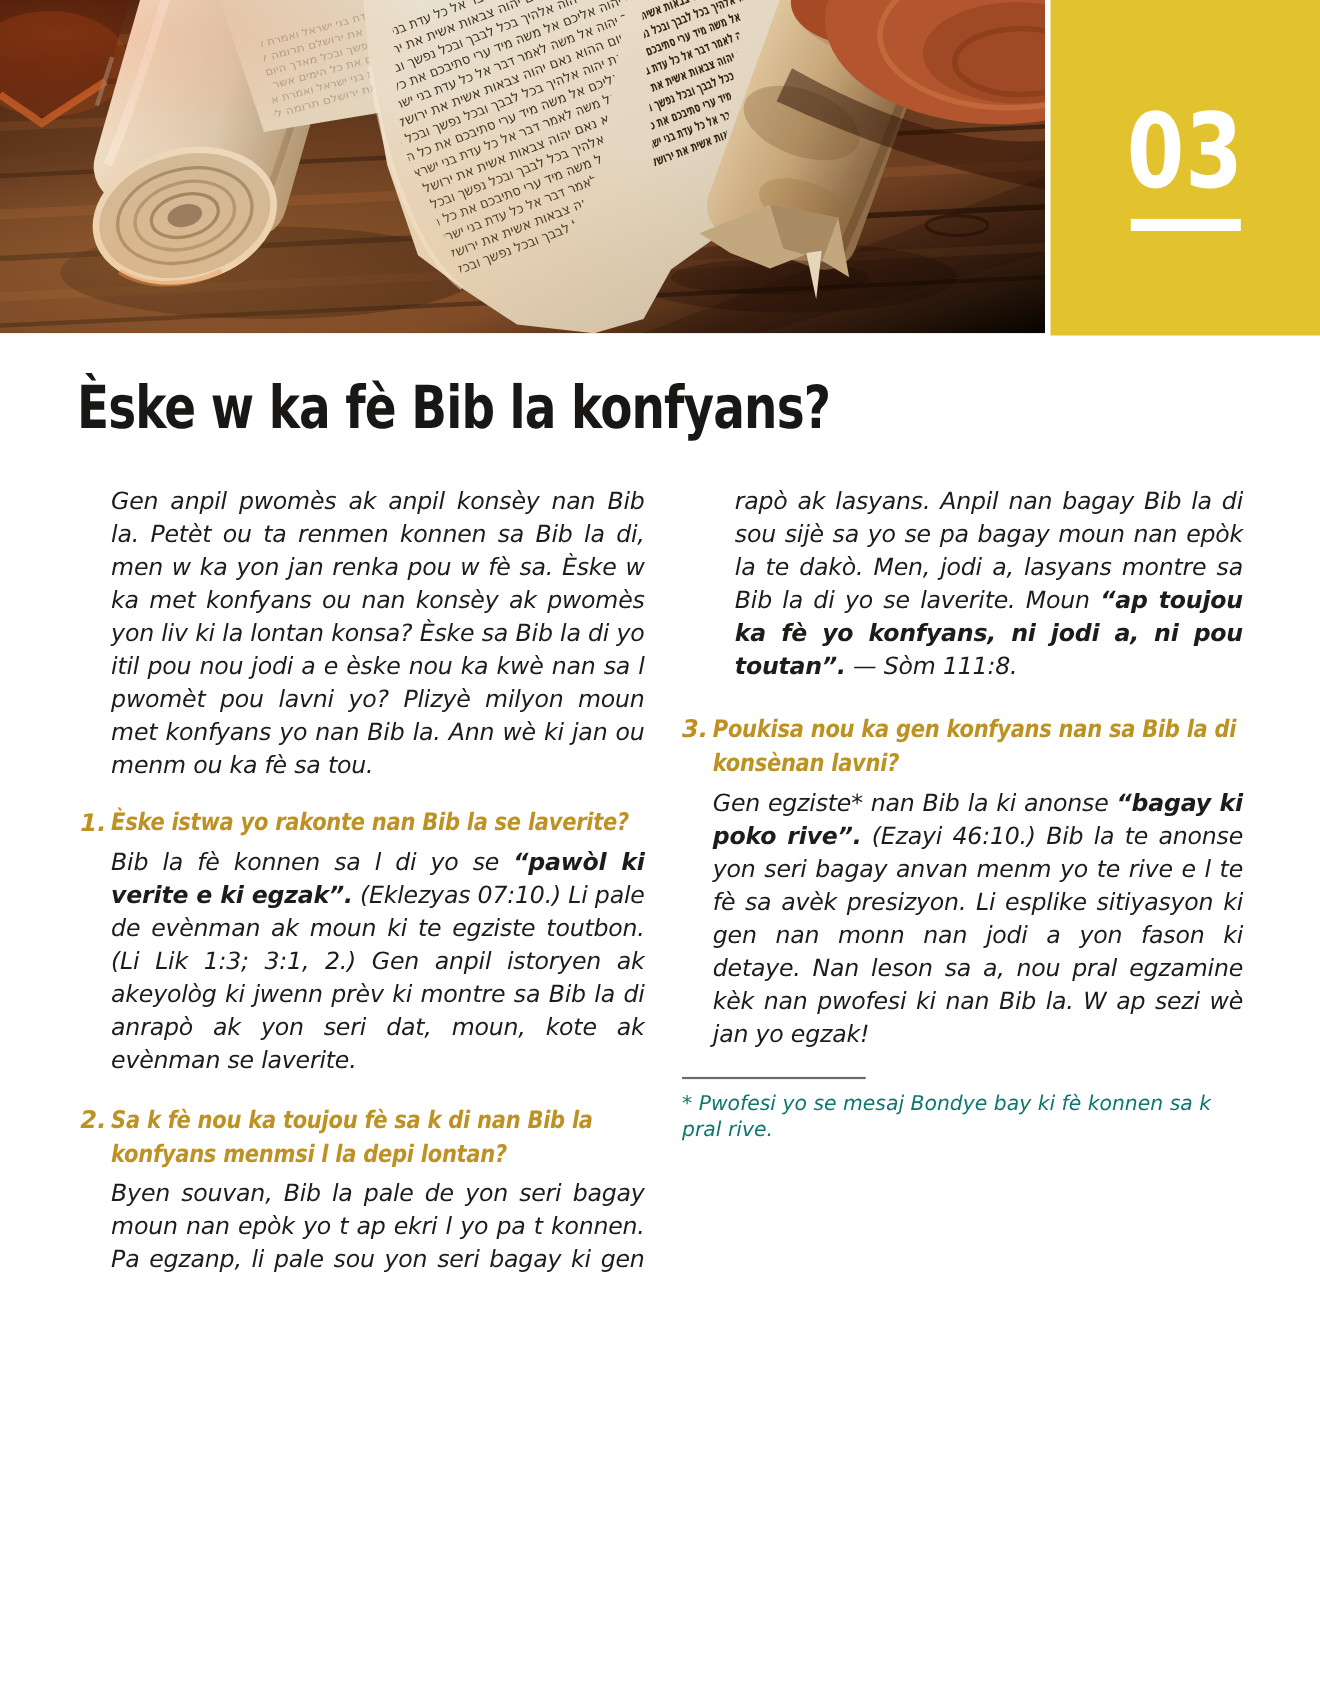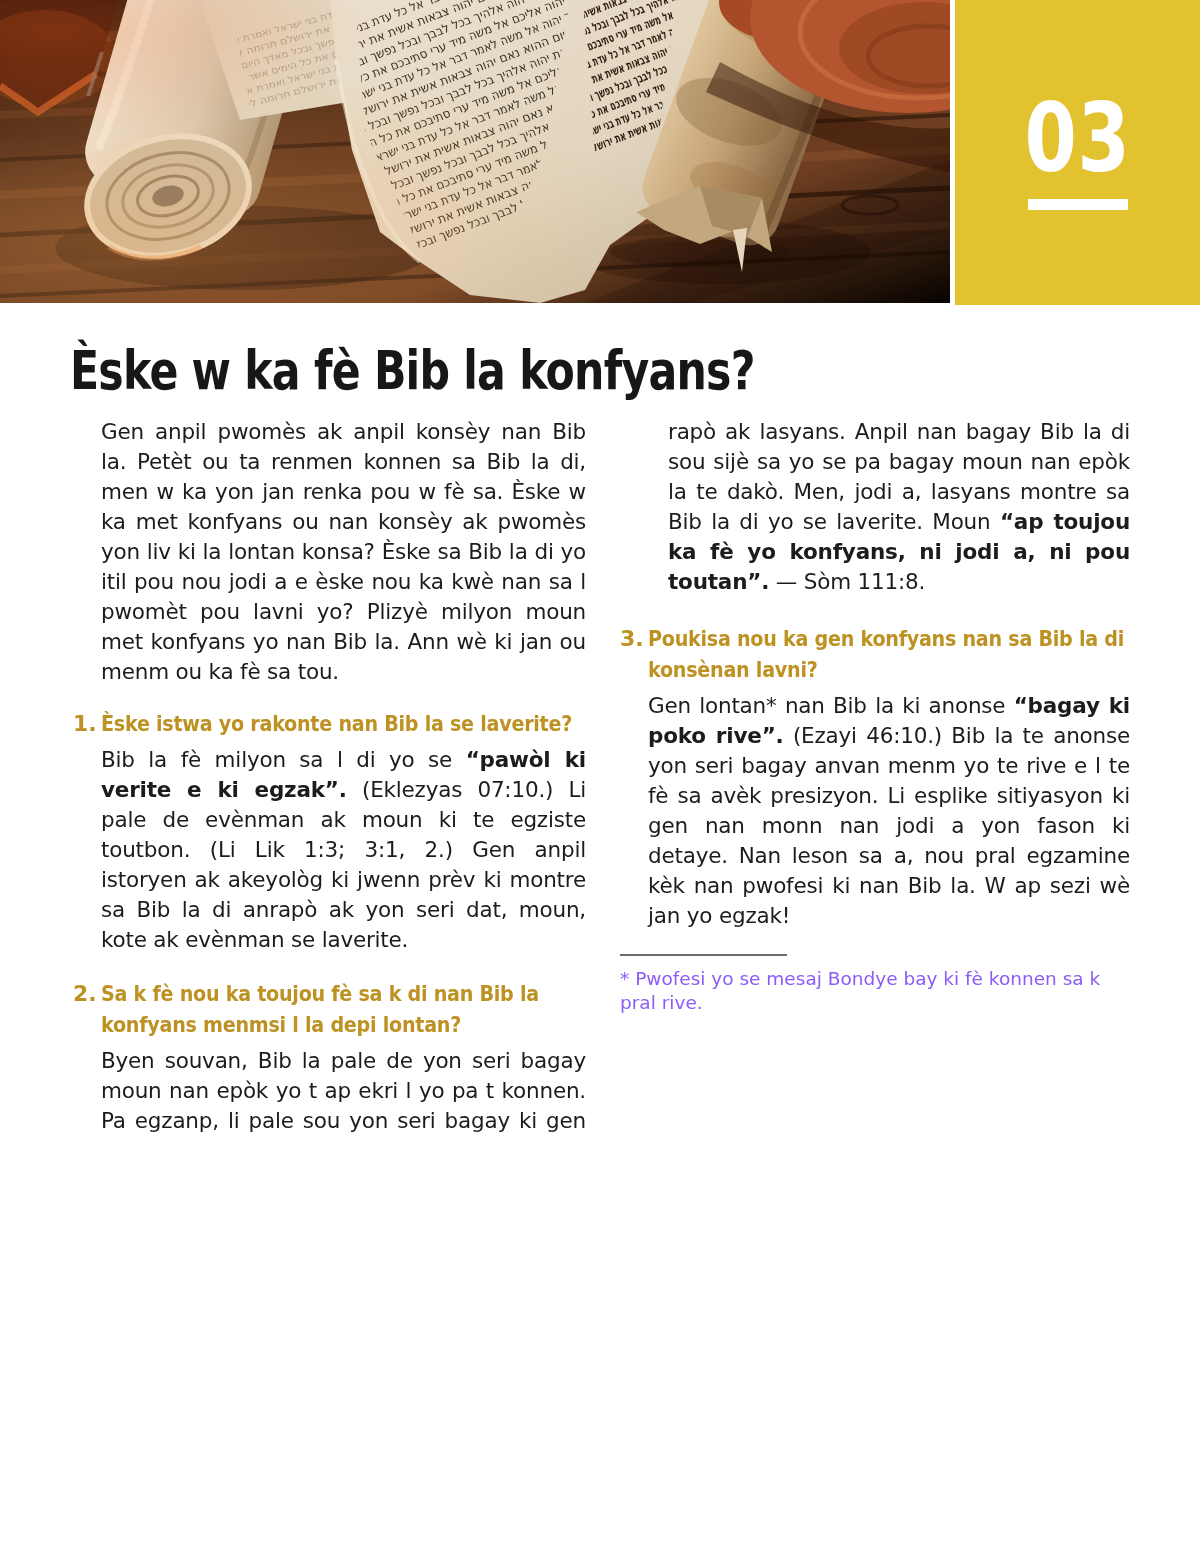--- a/index.html
+++ b/index.html
@@ -20,39 +20,39 @@
     font-size:94px;line-height:1;font-weight:bold;color:#ffffff;
     transform:scaleX(0.8);letter-spacing:1px;}
   .badge-bar{position:absolute;left:73px;top:199px;width:100px;height:11px;background:#ffffff;}
 
   
   .title{position:absolute;left:70px;top:341px;font-size:54px;line-height:60px;
     font-weight:bold;color:#181715;white-space:nowrap;
     transform:scaleX(0.79);transform-origin:left top;letter-spacing:-1px;}
 
   
-  .col{position:absolute;top:417px;font-size:21.5px;line-height:30px;color:var(--body-text);}
+  .col{position:absolute;top:442px;font-size:21.5px;line-height:30px;color:var(--body-text);font-style:italic;}
   .col-left{left:73px;width:513px;}
   .col-right{left:620px;width:510px;}
   .para{margin-left:28px;text-align:justify;letter-spacing:-0.2px;}
   .para.flow-out{text-align-last:justify;}
   .intro{margin-bottom:21px;}
   .q-body{margin-bottom:23px;}
   .cont{margin-bottom:26px;margin-left:48px;}
   .q-heading{display:flex;align-items:flex-start;margin:0 0 6px 0;
     color:var(--heading-gold);font-weight:bold;font-size:22px;line-height:31px;}
   .q-num{width:28px;flex-shrink:0;}
   .q-text{width:556px;flex-shrink:0;transform:scaleX(0.87);transform-origin:left top;
     letter-spacing:-0.3px;}
   b,strong{font-weight:bold;}
 
   
   .footnote{margin-top:9px;}
   .footnote-rule{width:167px;height:2px;background:#6b6b6b;}
-  .footnote-text{margin-top:11px;font-size:18.5px;line-height:24px;color:#8b5cf6;}
+  .footnote-text{margin-top:11px;font-size:18.5px;line-height:24px;color:#0f766e;}
 </style>
 </head>
 <body>
 
 <div id="app">
 
   <div class="photo-wrap">
     <svg width="950" height="303" viewBox="0 0 950 303">
       <defs>
         <linearGradient id="gWood" x1="0" y1="0" x2="1" y2="1">
@@ -220,37 +220,37 @@
 
   <h1 class="title">Èske w ka fè Bib la konfyans?</h1>
 
   <div class="col col-left">
     <p class="para intro">Gen anpil pwomès ak anpil konsèy nan Bib la. Petèt ou ta renmen konnen sa Bib la di, men w ka yon jan renka pou w fè sa. Èske w ka met konfyans ou nan konsèy ak pwomès yon liv ki la lontan konsa? Èske sa Bib la di yo itil pou nou jodi a e èske nou ka kwè nan sa l pwomèt pou lavni yo? Plizyè milyon moun met konfyans yo nan Bib la. Ann wè ki jan ou menm ou ka fè sa tou.</p>
 
     <h2 class="q-heading">
       <span class="q-num">1.</span>
       <span class="q-text">Èske istwa yo rakonte nan Bib la se laverite?</span>
     </h2>
-    <p class="para q-body"><span>Bib la fè milyon sa l di yo se </span><strong>“pawòl ki verite e ki egzak”.</strong><span> (Eklezyas 07:10.) Li pale de evènman ak moun ki te egziste toutbon. (Li Lik 1:3; 3:1, 2.) Gen anpil istoryen ak akeyològ ki jwenn prèv ki montre sa Bib la di anrapò ak yon seri dat, moun, kote ak evènman se laverite.</span></p>
+    <p class="para q-body"><span>Bib la fè konnen sa l di yo se </span><strong>“pawòl ki verite e ki egzak”.</strong><span> (Eklezyas 07:10.) Li pale de evènman ak moun ki te egziste toutbon. (Li Lik 1:3; 3:1, 2.) Gen anpil istoryen ak akeyològ ki jwenn prèv ki montre sa Bib la di anrapò ak yon seri dat, moun, kote ak evènman se laverite.</span></p>
 
     <h2 class="q-heading">
       <span class="q-num">2.</span>
       <span class="q-text">Sa k fè nou ka toujou fè sa k di nan Bib la konfyans menmsi l la depi lontan?</span>
     </h2>
     <p class="para q-body flow-out">Byen souvan, Bib la pale de yon seri bagay moun nan epòk yo t ap ekri l yo pa t konnen. Pa egzanp, li pale sou yon seri bagay ki gen</p>
   </div>
 
   <div class="col col-right">
     <p class="para cont"><span>rapò ak lasyans. Anpil nan bagay Bib la di sou sijè sa yo se pa bagay moun nan epòk la te dakò. Men, jodi a, lasyans montre sa Bib la di yo se laverite. Moun </span><strong>“ap toujou ka fè yo konfyans, ni jodi a, ni pou toutan”.</strong><span> — Sòm 111:8.</span></p>
 
     <h2 class="q-heading">
       <span class="q-num">3.</span>
       <span class="q-text">Poukisa nou ka gen konfyans nan sa Bib la di konsènan lavni?</span>
     </h2>
-    <p class="para q-body"><span>Gen lontan* nan Bib la ki anonse </span><strong>“bagay ki poko rive”.</strong><span> (Ezayi 46:10.) Bib la te anonse yon seri bagay anvan menm yo te rive e l te fè sa avèk presizyon. Li esplike sitiyasyon ki gen nan monn nan jodi a yon fason ki detaye. Nan leson sa a, nou pral egzamine kèk nan pwofesi ki nan Bib la. W ap sezi wè jan yo egzak!</span></p>
+    <p class="para q-body"><span>Gen egziste* nan Bib la ki anonse </span><strong>“bagay ki poko rive”.</strong><span> (Ezayi 46:10.) Bib la te anonse yon seri bagay anvan menm yo te rive e l te fè sa avèk presizyon. Li esplike sitiyasyon ki gen nan monn nan jodi a yon fason ki detaye. Nan leson sa a, nou pral egzamine kèk nan pwofesi ki nan Bib la. W ap sezi wè jan yo egzak!</span></p>
 
     <div class="footnote">
       <div class="footnote-rule"></div>
       <p class="footnote-text">* Pwofesi yo se mesaj Bondye bay ki fè konnen sa k pral rive.</p>
     </div>
   </div>
 
 </div>
 
 </body></html>

